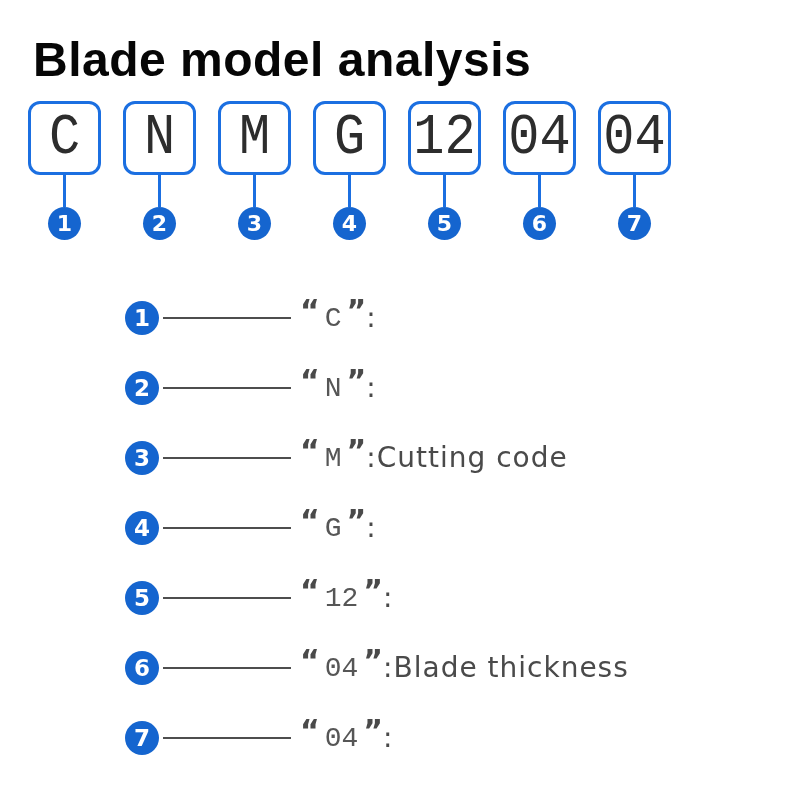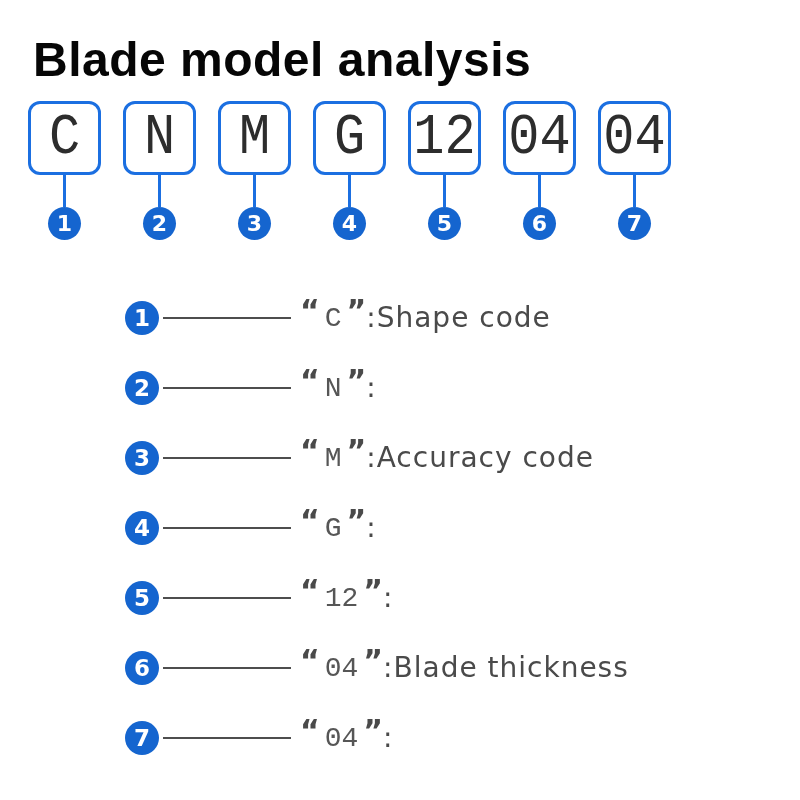--- a/index.html
+++ b/index.html
@@ -212,21 +212,20 @@
     <div class="legend-row">
       <div class="badge">
           <span>1</span>
         </div>
       <div class="leader"></div>
       <div class="legend-text">
         <span class="q">“</span>
           <span class="code-quoted">C</span>
           <span class="q">”</span>
           <span class="desc">:</span>
-          <span class="desc">Shape code</span>
       </div>
     </div>
 
     <div class="legend-row">
       <div class="badge">
           <span>2</span>
         </div>
       <div class="leader"></div>
       <div class="legend-text">
         <span class="q">“</span>
@@ -239,21 +238,21 @@
     <div class="legend-row">
       <div class="badge">
           <span>3</span>
         </div>
       <div class="leader"></div>
       <div class="legend-text">
         <span class="q">“</span>
           <span class="code-quoted">M</span>
           <span class="q">”</span>
           <span class="desc">:</span>
-          <span class="desc">Accuracy code</span>
+          <span class="desc">Cutting code</span>
       </div>
     </div>
 
     <div class="legend-row">
       <div class="badge">
           <span>4</span>
         </div>
       <div class="leader"></div>
       <div class="legend-text">
         <span class="q">“</span>

